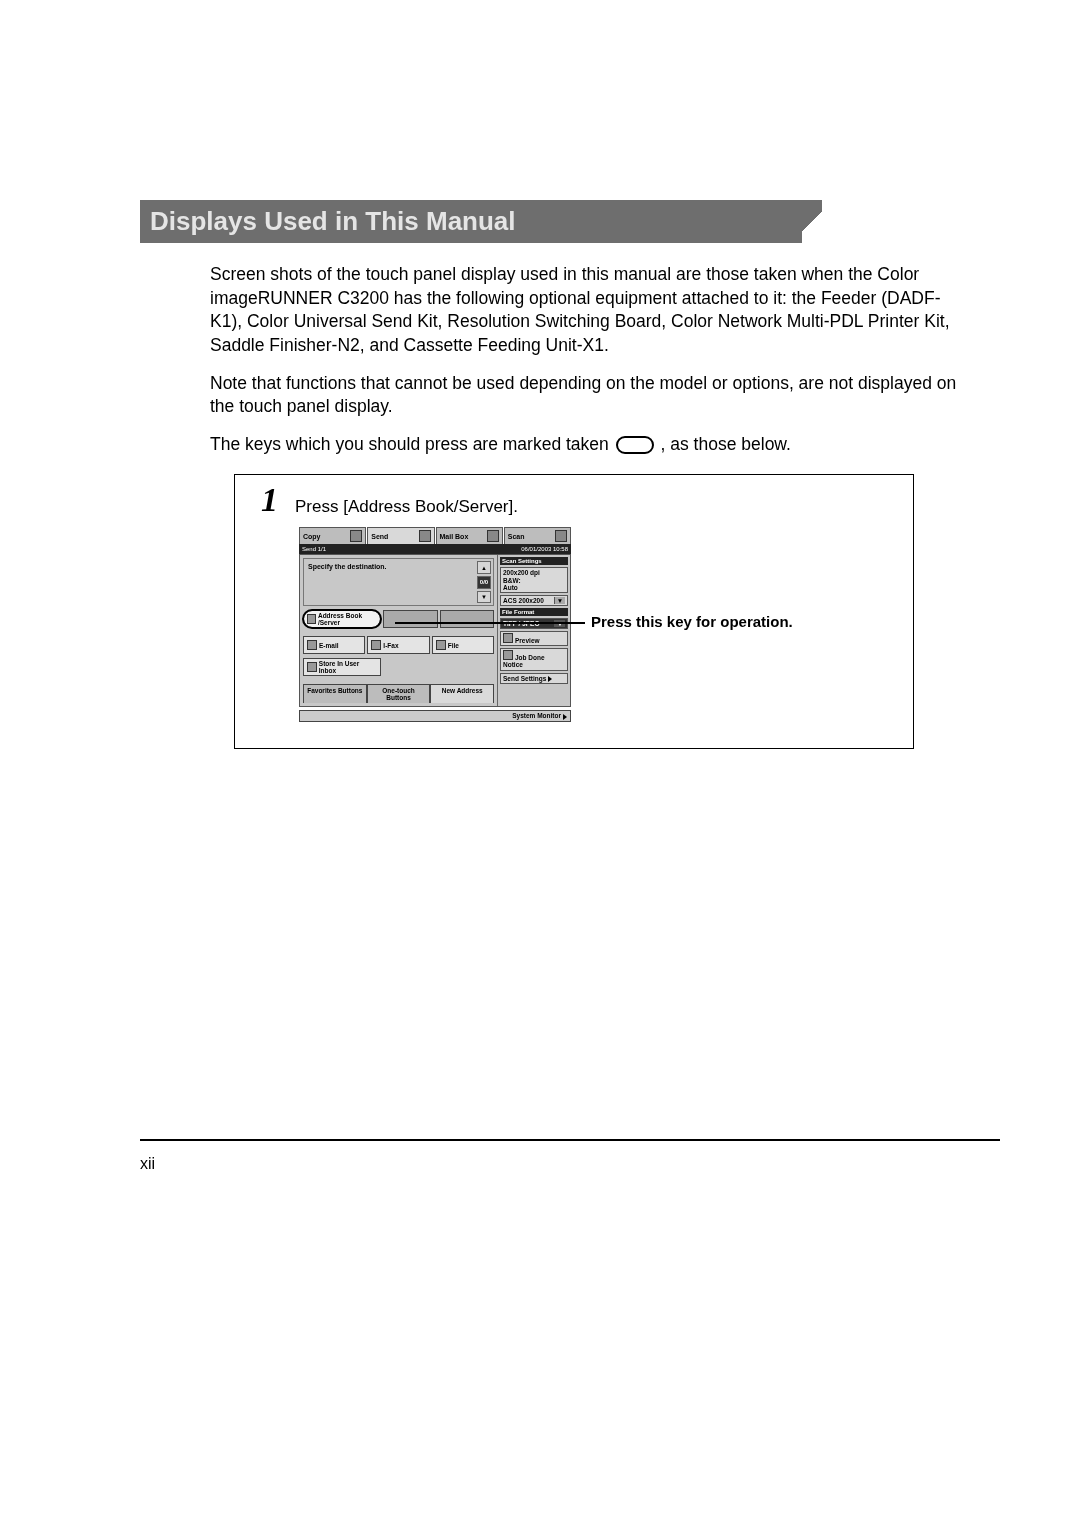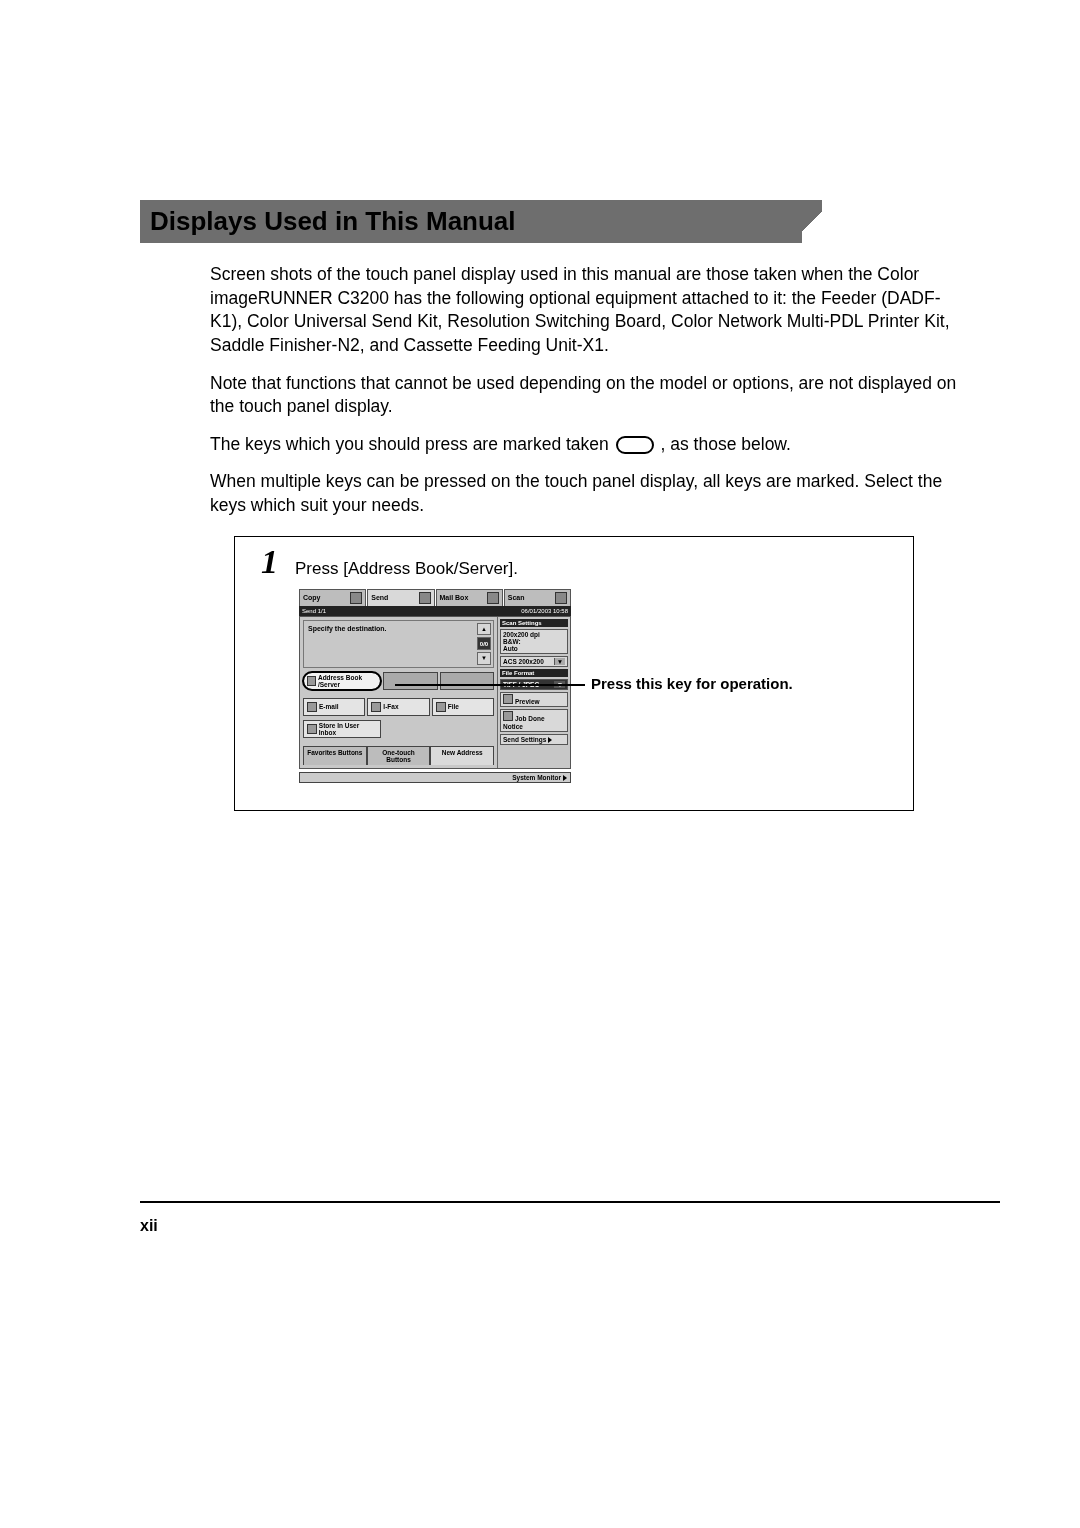--- a/index.html
+++ b/index.html
@@ -10,21 +10,21 @@
     color: #000;
     width: 1080px;
   }
   .page {
     padding: 200px 110px 60px 170px;
     box-sizing: border-box;
     width: 1080px;
   }
   .heading-bar {
     background: #6e6e6e;
-    color: #000000;
+    color: #e5e5e5;
     font-size: 26px;
     font-weight: bold;
     font-family: Arial, Helvetica, sans-serif;
     padding: 6px 12px 6px 10px;
     display: inline-block;
     width: 640px;
     position: relative;
     margin-left: -30px;
   }
   .heading-bar::after {
@@ -174,41 +174,40 @@
     left: 356px;
     top: 138px;
     font-size:15px;
     font-weight:bold;
   }
   .footer-rule{
     border-top:2px solid #000;
     margin: 390px -30px 0 -30px;
   }
   .page-num{
-    font-weight:bold;
+    font-weight:normal;
     font-size:16px;
     margin: 14px 0 0 -30px;
   }
 </style>
 </head>
 <body>
 
 <div class="page">
 
   <div class="heading-bar">Displays Used in This Manual</div>
 
   <div class="body-text">
     <p>Screen shots of the touch panel display used in this manual are those taken when the Color imageRUNNER C3200 has the following optional equipment attached to it: the Feeder (DADF-K1), Color Universal Send Kit, Resolution Switching Board, Color Network Multi-PDL Printer Kit, Saddle Finisher-N2, and Cassette Feeding Unit-X1.</p>
     <p>Note that functions that cannot be used depending on the model or options, are not displayed on the touch panel display.</p>
     <p>
       <span>The keys which you should press are marked taken </span>
       <span class="oval"></span>
       <span>, as those below.</span>
     </p>
-    <p>When multiple keys can be pressed on the touch panel display, all keys are marked. Select the keys which suit your needs.</p>
   </div>
 
   <div class="figure-box">
     <div class="step-num">1</div>
     <div class="step-title">Press [Address Book/Server].</div>
 
     <div class="panel-wrap">
       <div class="tabs-row">
         <div class="tab">
             <span>Copy</span>

